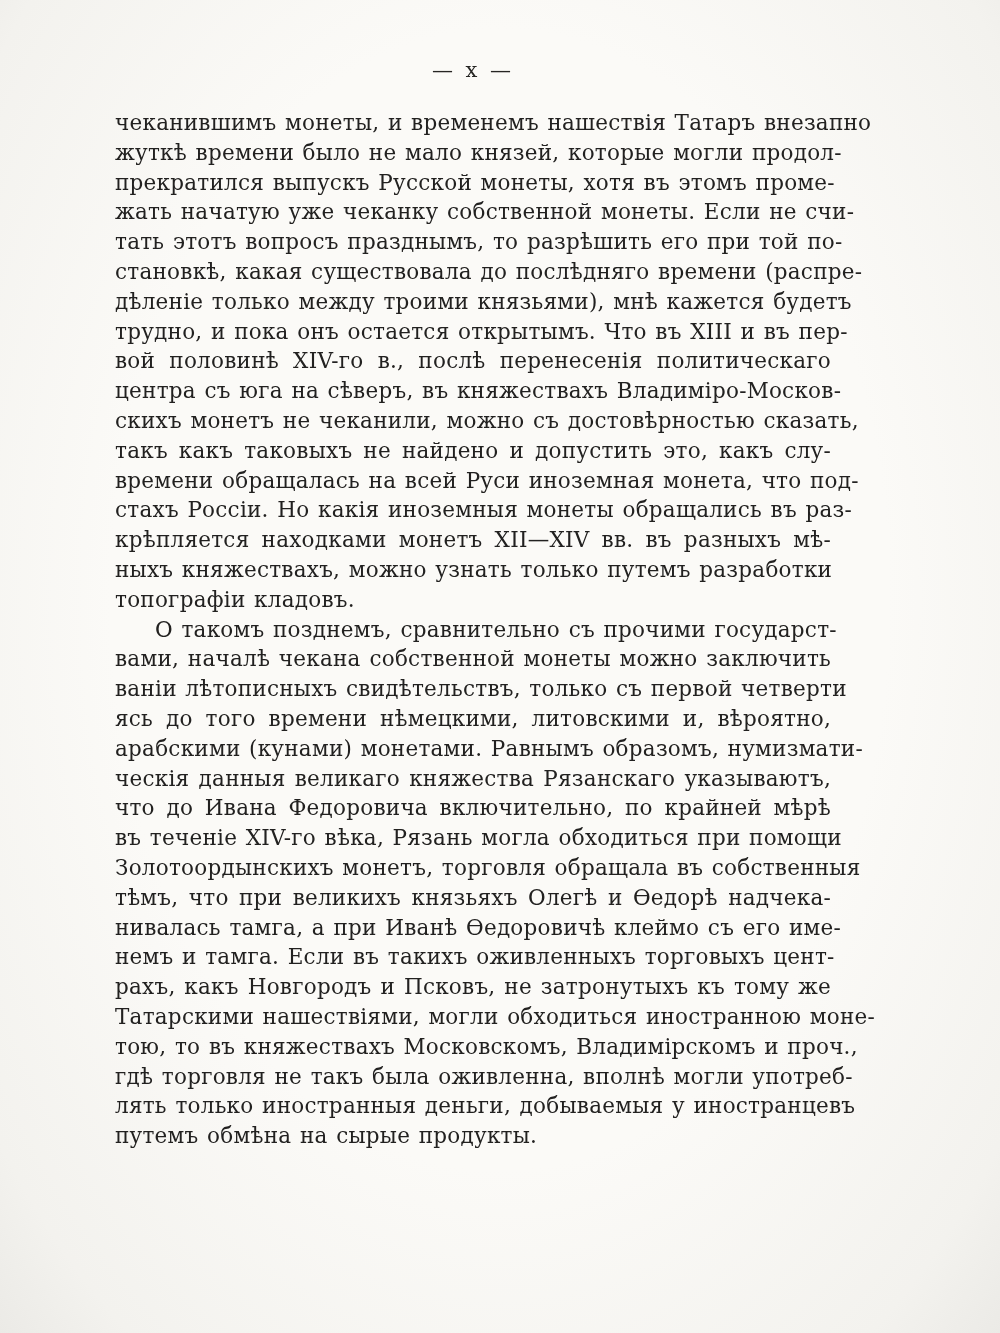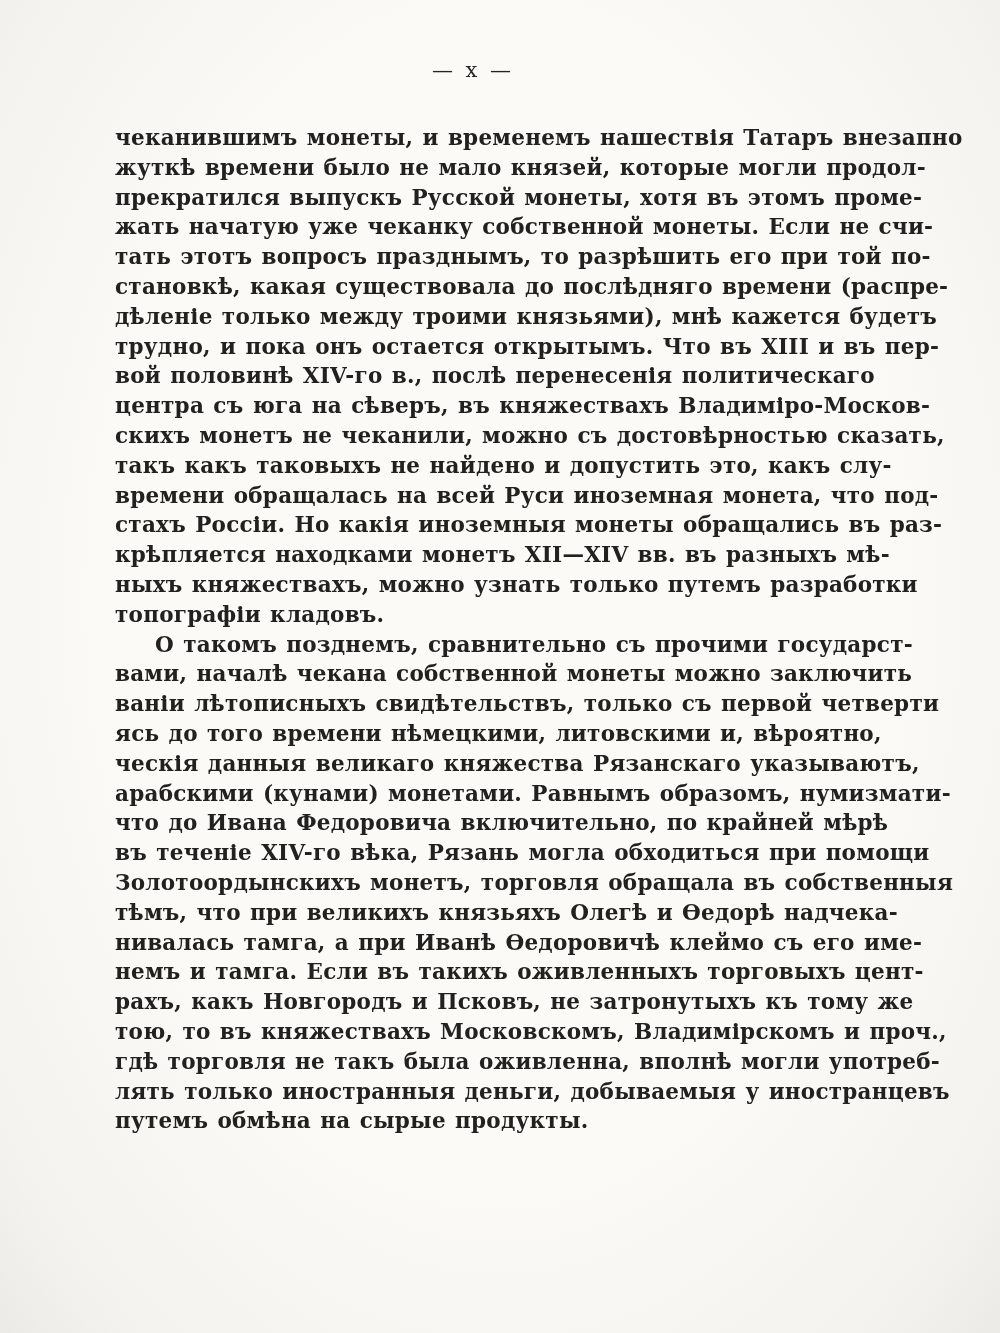--- a/index.html
+++ b/index.html
@@ -24,24 +24,23 @@
     top: 58px;
     left: 115px;
     width: 716px;
     text-align: center;
     font-size: 21px;
     letter-spacing: 3px;
     color: #262523;
   }
   .text-area {
     position: absolute;
-    top: 123px;
+    top: 108px;
     left: 115px;
     width: 716px;
-    font-weight: bold;
   }
   .paragraph { margin: 0; }
   .line {
     font-size: 21.5px;
     line-height: 29.8px;
     letter-spacing: 0.25px;
     word-spacing: 1.5px;
     white-space: nowrap;
     text-align: justify;
     text-align-last: justify;
@@ -78,28 +77,29 @@
         <div class="line">стахъ Россіи. Но какія иноземныя монеты обращались въ раз-</div>
         <div class="line">крѣпляется находками монетъ XII—XIV вв. въ разныхъ мѣ-</div>
         <div class="line">ныхъ княжествахъ, можно узнать только путемъ разработки</div>
         <div class="line last-line">топографіи кладовъ.</div>
       </div>
       <div class="paragraph">
         <div class="line indent-line">О такомъ позднемъ, сравнительно съ прочими государст-</div>
         <div class="line">вами, началѣ чекана собственной монеты можно заключить</div>
         <div class="line">ваніи лѣтописныхъ свидѣтельствъ, только съ первой четверти</div>
         <div class="line">ясь до того времени нѣмецкими, литовскими и, вѣроятно,</div>
+        <div class="line">арабскими (кунами) монетами. Равнымъ образомъ, нумизмати-</div>
         <div class="line">ческія данныя великаго княжества Рязанскаго указываютъ,</div>
-        <div class="line">арабскими (кунами) монетами. Равнымъ образомъ, нумизмати-</div>
         <div class="line">что до Ивана Федоровича включительно, по крайней мѣрѣ</div>
         <div class="line">въ теченіе XIV-го вѣка, Рязань могла обходиться при помощи</div>
         <div class="line">Золотоордынскихъ монетъ, торговля обращала въ собственныя</div>
         <div class="line">тѣмъ, что при великихъ князьяхъ Олегѣ и Ѳедорѣ надчека-</div>
         <div class="line">нивалась тамга, а при Иванѣ Ѳедоровичѣ клеймо съ его име-</div>
         <div class="line">немъ и тамга. Если въ такихъ оживленныхъ торговыхъ цент-</div>
         <div class="line">рахъ, какъ Новгородъ и Псковъ, не затронутыхъ къ тому же</div>
+        <div class="line">Татарскими нашествіями, могли обходиться иностранною моне-</div>
         <div class="line">тою, то въ княжествахъ Московскомъ, Владимірскомъ и проч.,</div>
         <div class="line">гдѣ торговля не такъ была оживленна, вполнѣ могли употреб-</div>
         <div class="line">лять только иностранныя деньги, добываемыя у иностранцевъ</div>
         <div class="line last-line">путемъ обмѣна на сырые продукты.</div>
       </div>
     </div>
 </div>
 
 </body></html>

